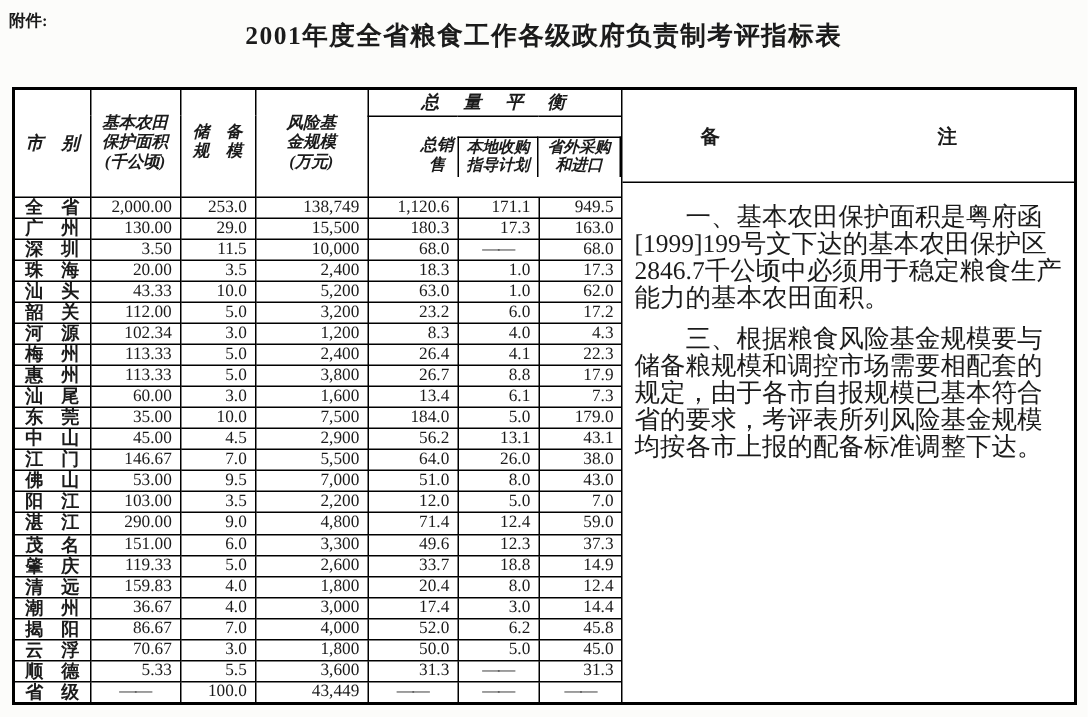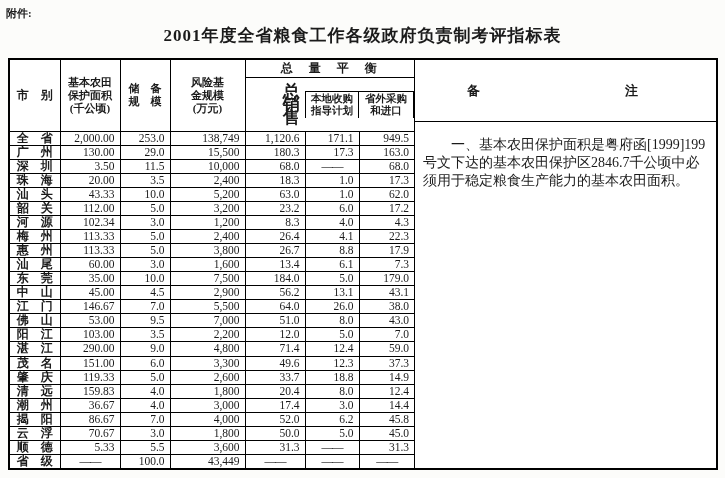--- a/index.html
+++ b/index.html
@@ -9,21 +9,21 @@
     font-family:"Liberation Serif","DejaVu Serif",serif;
     color:#1b1b1b;
     position:relative;
     overflow:hidden;
   }
   .attachment{
     position:absolute;left:6px;top:6px;
     font-size:11px;font-weight:bold;
   }
   .title{
-    position:absolute;left:0;top:24px;width:100%;
+    position:absolute;left:0;top:12px;width:100%;
     text-align:center;font-size:17px;font-weight:bold;
     margin:0;letter-spacing:1px;
   }
   .unit{
     position:absolute;right:10px;top:43px;
     font-size:16px;font-weight:bold;margin-top:28px;
   }
   .tablewrap{
     position:absolute;left:8px;top:58px;
     width:710px;height:412px;
@@ -39,26 +39,27 @@
   }
   th,td{
     border-right:1px solid #000;
     border-bottom:1px solid #000;
     padding:0;margin:0;
   }
   thead th{
     font-weight:bold;font-size:11px;line-height:13px;
     text-align:center;vertical-align:middle;
     white-space:pre-line;
+    font-style:italic;
   }
   .h1{height:17px;}
   .h1 .tb{font-size:12px;letter-spacing:2px;border-right:0;}
   .city-h{font-size:12px;}
   .h2{height:44px;}
-  .h2 .sales{border-right:0;font-size:17px;padding-left:32px;}
+  .h2 .sales{border-right:0;font-size:11px;padding-left:32px;}
   .h2 .boxed{border-right:0;vertical-align:bottom;}
   .ibox{
     box-sizing:border-box;height:27px;
     border:1px solid #000;border-bottom:0;
     display:flex;align-items:center;justify-content:center;
     font-size:10.5px;line-height:12px;font-weight:bold;
     white-space:pre-line;
   }
   .boxed + .boxed .ibox{border-left:0;}
   tbody td{
@@ -78,21 +79,21 @@
   .remarks-header{
     height:62px;flex:0 0 62px;
     border-bottom:1px solid #000;
     box-sizing:border-box;
     display:flex;align-items:center;justify-content:space-between;
     padding:0 78px 0 52px;
     font-size:13px;font-weight:bold;
   }
   .remarks-body{
     flex:1;padding:14px 6px 0 8px;
-    font-size:14px;line-height:18px;
+    font-size:17px;line-height:18px;
   }
   .remarks-body p{margin:0 0 9px;text-indent:2em;}
 </style>
 </head>
 <body>
 
 <div class="attachment">附件:</div>
 <h1 class="title">2001年度全省粮食工作各级政府负责制考评指标表</h1>
 <div class="unit">单位：折合贸易粮万吨</div>
 
@@ -353,15 +354,16 @@
         </tbody>
     </table>
   </div>
   <div class="right">
     <div class="remarks-header">
       <span>备</span>
       <span>注</span>
     </div>
     <div class="remarks-body">
       <p>一、基本农田保护面积是粤府函[1999]199号文下达的基本农田保护区2846.7千公顷中必须用于稳定粮食生产能力的基本农田面积。</p>
+      <p>三、根据粮食风险基金规模要与储备粮规模和调控市场需要相配套的规定，由于各市自报规模已基本符合省的要求，考评表所列风险基金规模均按各市上报的配备标准调整下达。</p>
     </div>
   </div>
 </div>
 
 </body></html>

